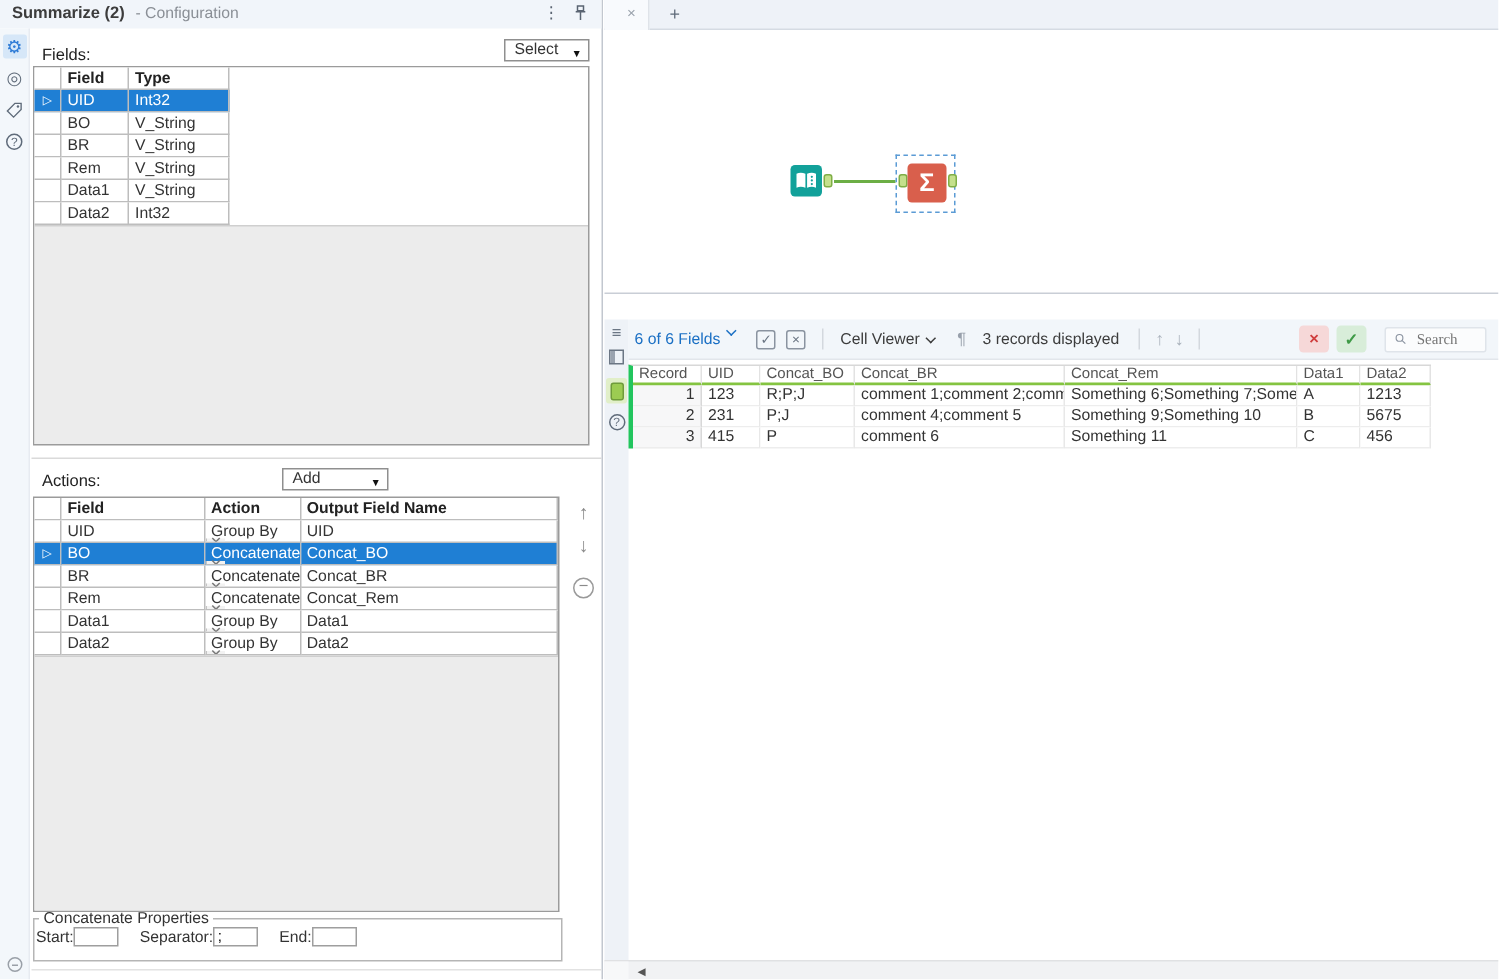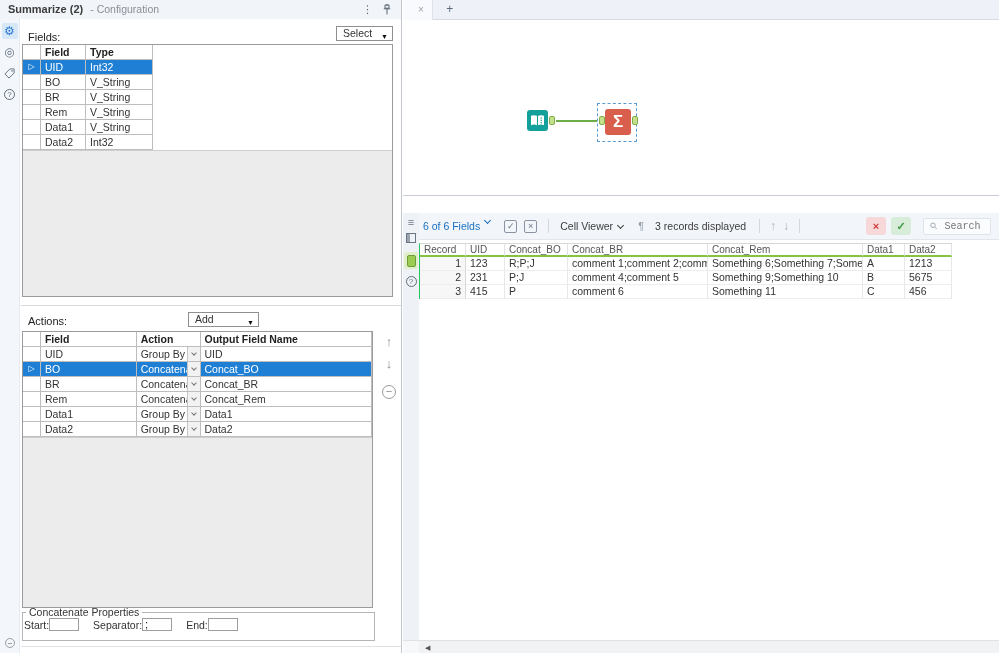--- a/index.html
+++ b/index.html
@@ -45,21 +45,21 @@
 
   .frow { display:flex; height:15px; line-height:14px; position:relative; background:#fff; }
   .fc   { border-right:1px solid #bdbdbd; border-bottom:1px solid #bdbdbd; padding-left:4px; font-size:10.5px; overflow:hidden; white-space:nowrap; }
   .sc   { width:18px; padding:0; text-align:center; font-size:8px; line-height:14px; color:#10253f; }
   .fc1 { width:45px; } .fc2 { width:67px; }
   .fhead .fc { font-weight:bold; color:#222; }
   .frow.sel .fc { background:#1f7fd4; color:#fff; }
   .frow.sel .sc { background:#1f7fd4; }
 
   .ac1 { width:96px; } .ac3 { width:172px; }
-  .ac2 { width:64px; padding:0; display:flex; }
+  .ac2 { width:64px; padding:0; display:flex;flex-direction:column; }
   .ac2 .atext { flex:1; padding-left:4px; overflow:hidden; white-space:nowrap; }
   .ac2 .achev { width:13px; background:#f2f2f2; border-left:1px solid #c4c4c4; display:flex; align-items:center; justify-content:center; }
   .frow.sel .ac2 .achev { background:#f2f2f2; color:#666; }
   .chevdn { width:4px; height:4px; border-right:1px solid #777; border-bottom:1px solid #777; transform:rotate(45deg); margin-top:-2px; }
 
   .mv { position:absolute; left:381px; width:16px; height:16px; color:#8a8a8a; font-size:13px; text-align:center; line-height:15px; cursor:pointer; }
   .mv-up  { top:334px; } .mv-dn { top:356px; }
   .mv-del { top:385px; width:14px; height:14px; border:1px solid #9a9a9a; border-radius:50%; font-size:11px; line-height:11px; color:#8a8a8a; left:382px; }
 
   .split-line { position:absolute; left:21px; right:0; top:305px; border-top:1px solid #dadada; }
@@ -101,34 +101,34 @@
   .vsep { width:1px; height:14px; background:#d3d8de; }
   .dark-item { color:#3c3c3c; font-size:10.5px; display:flex; align-items:center; cursor:pointer; }
   .pilcrow { color:#98a0ab; font-size:11px; cursor:pointer; }
   .arr { color:#aab2bc; font-size:12px; cursor:pointer; }
   .btn-x { width:20px; height:18px; border-radius:3px; background:#f6d8d8; color:#cf3d3d; font-weight:bold; font-size:11px;
            display:flex; align-items:center; justify-content:center; margin-left:auto; cursor:pointer; }
   .btn-ck { width:20px; height:18px; border-radius:3px; background:#d8edd9; color:#3f9a47; font-weight:bold; font-size:11px;
             display:flex; align-items:center; justify-content:center; margin-left:5px; cursor:pointer; }
   .search { display:flex; align-items:center; gap:5px; background:#fbfcfd; border:1px solid #dfe4ea; border-radius:2px;
             height:17px; padding:0 6px; width:68px; margin-left:12px; margin-right:8px; }
-  .search input { border:0; background:transparent; width:100%; font-size:10px; color:#333; outline:none; font-family:Liberation Mono, monospace; }
+  .search input { border:0; background:transparent; width:100%; font-size:10px; color:#333; outline:none; font-family:Liberation Serif, serif; }
 
   .res-side { position:absolute; left:0; top:17px; bottom:0; width:16px; background:#eef2f7; }
   .rs-ic { width:16px; display:flex; justify-content:center; color:#6b7684; cursor:pointer; }
   .rs-ham { margin-top:3px; font-size:11px; }
   .rs-tbl { margin-top:5px; }
   .tblglyph { width:10px; height:10px; border:1px solid #6b7684; position:relative; }
   .tblglyph::before { content:""; position:absolute; left:0; top:0; width:3px; height:8px; background:#9aa3af; }
   .rs-anchor-wrap { margin-top:9px; }
   .anchor-sel { width:14px; height:17px; background:#e1efc9; border-radius:2px; display:flex; align-items:center; justify-content:center; }
   .anchor-g { width:9px; height:12px; background:#9ccc52; border:1px solid #6f9c3a; border-radius:2px; }
   .rs-q { margin-top:7px; }
 
-  .res-grid { position:absolute; left:16px; top:47px; border-left:1px solid #22c55e; border-top:1px solid #d8d8d8; }
+  .res-grid { position:absolute; left:16px; top:47px; border-left:3px solid #22c55e; border-top:1px solid #d8d8d8; }
   .grow { display:flex; }
   .gh { height:13px; line-height:12px; font-size:10px; color:#555; background:#fff; border-bottom:2px solid #84c441;
         border-right:1px solid #e2e2e2; padding-left:4px; overflow:hidden; white-space:nowrap; }
   .gc { height:14px; line-height:13px; font-size:10.5px; color:#333; background:#fff;
         border-bottom:1px solid #ededed; border-right:1px solid #e8e8e8; padding-left:4px; overflow:hidden; white-space:nowrap; }
   .gc.rec { background:#f7f7f8; text-align:right; padding-right:4px; padding-left:0; border-right:1px solid #d8d8d8; }
   .w0{width:46px;} .w1{width:39px;} .w2{width:63px;} .w3{width:140px;} .w4{width:155px;} .w5{width:42px;} .w6{width:47px;}
 
   .res-scroll { position:absolute; left:0; right:0; bottom:0; height:13px; background:#f1f2f4; border-top:1px solid #e0e1e3; }
   .res-scroll .corner { position:absolute; left:0; top:0; bottom:0; width:16px; background:#f7f8f9; }

